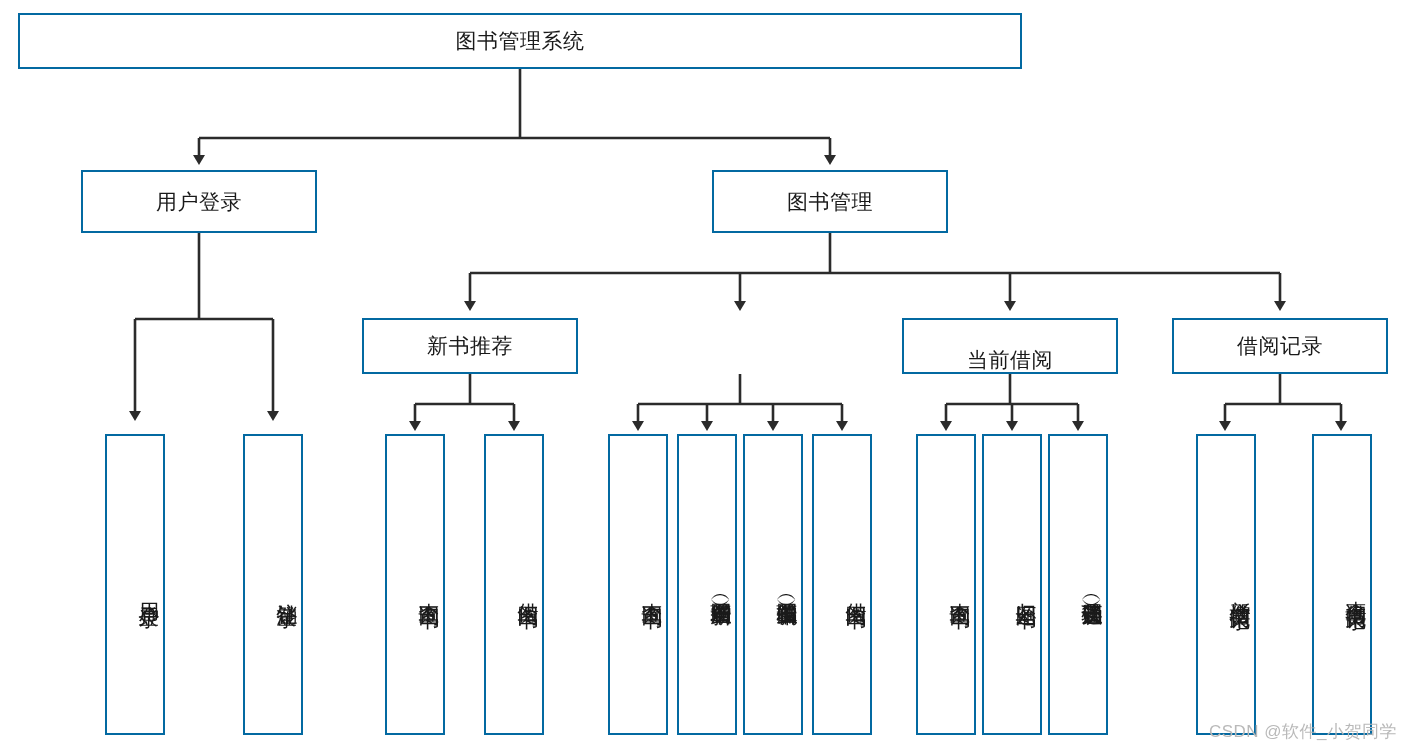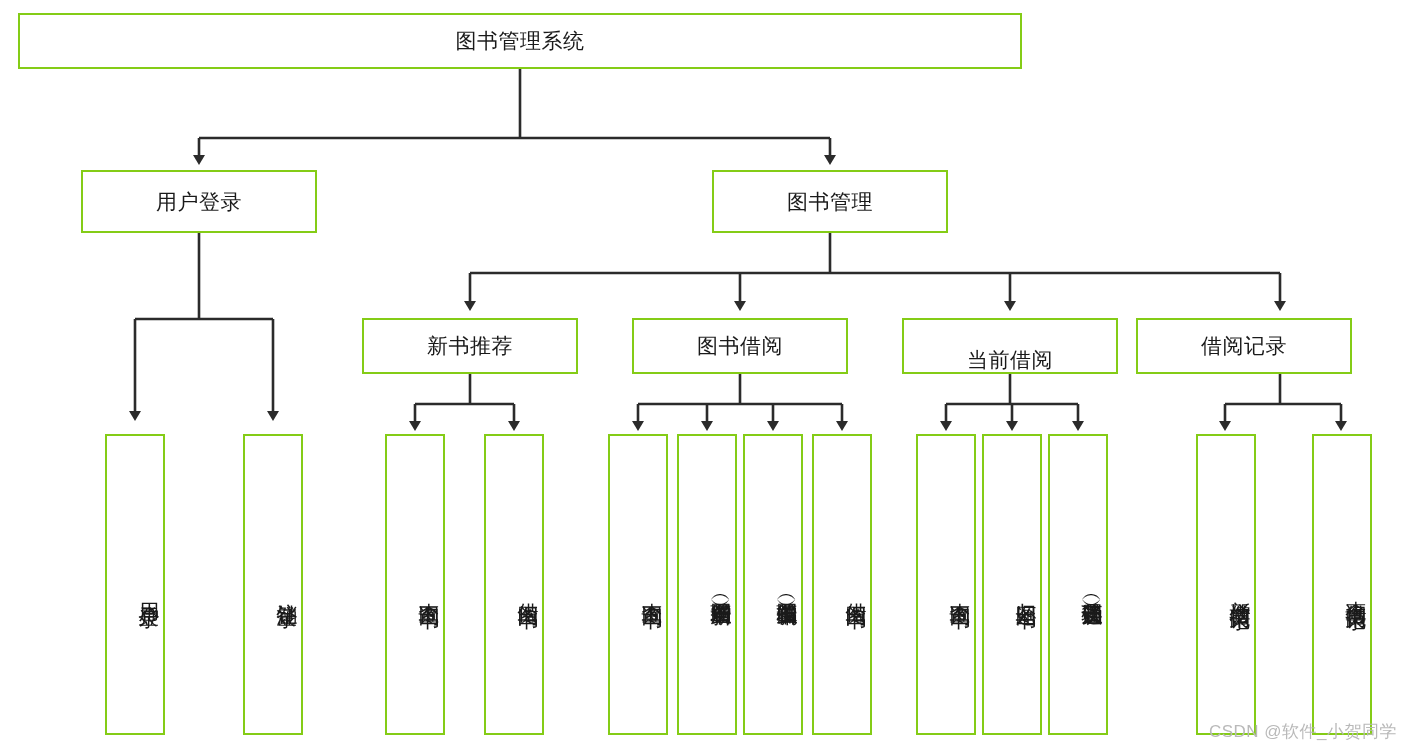--- a/index.html
+++ b/index.html
@@ -22,21 +22,21 @@
   svg.layer {
     position: absolute;
     left: 0;
     top: 0;
     width: 1405px;
     height: 747px;
   }
   .node-box {
     position: absolute;
     box-sizing: border-box;
-    border: 2px solid #84cc16;
+    border: 2px solid #0369a1;
     background: #ffffff;
     display: flex;
     align-items: center;
     justify-content: center;
     color: #1a1a1a;
   }
   .node-box.h {
     font-size: 21px;
     letter-spacing: 0.5px;
     line-height: 1.2;
@@ -149,29 +149,26 @@
   </div>
 
   <div class="node-box h" style="left:362px; top:318px; width:216px; height:56px;">
     <span class="node-label">新书推荐</span>
   </div>
 
   <div class="node-box h" style="left:712px; top:170px; width:236px; height:63px;">
     <span class="node-label">图书管理</span>
   </div>
 
-  <div class="node-box h" style="left:632px; top:318px; width:216px; height:56px;">
-    <span class="node-label">图书借阅</span>
-  </div>
 
   <div class="node-box h" style="left:902px; top:318px; width:216px; height:56px;align-items:flex-end;">
     <span class="node-label">当前借阅</span>
   </div>
 
-  <div class="node-box h" style="left:1136px; top:318px; width:216px; height:56px;">
+  <div class="node-box h" style="left:1172px; top:318px; width:216px; height:56px;">
     <span class="node-label">借阅记录</span>
   </div>
 
   <div class="node-box v" style="left:105px; top:434px; width:60px; height:301px;">
     <span class="node-label">用户登录</span>
   </div>
 
   <div class="node-box v" style="left:243px; top:434px; width:60px; height:301px;">
     <span class="node-label">注销登录</span>
   </div>

